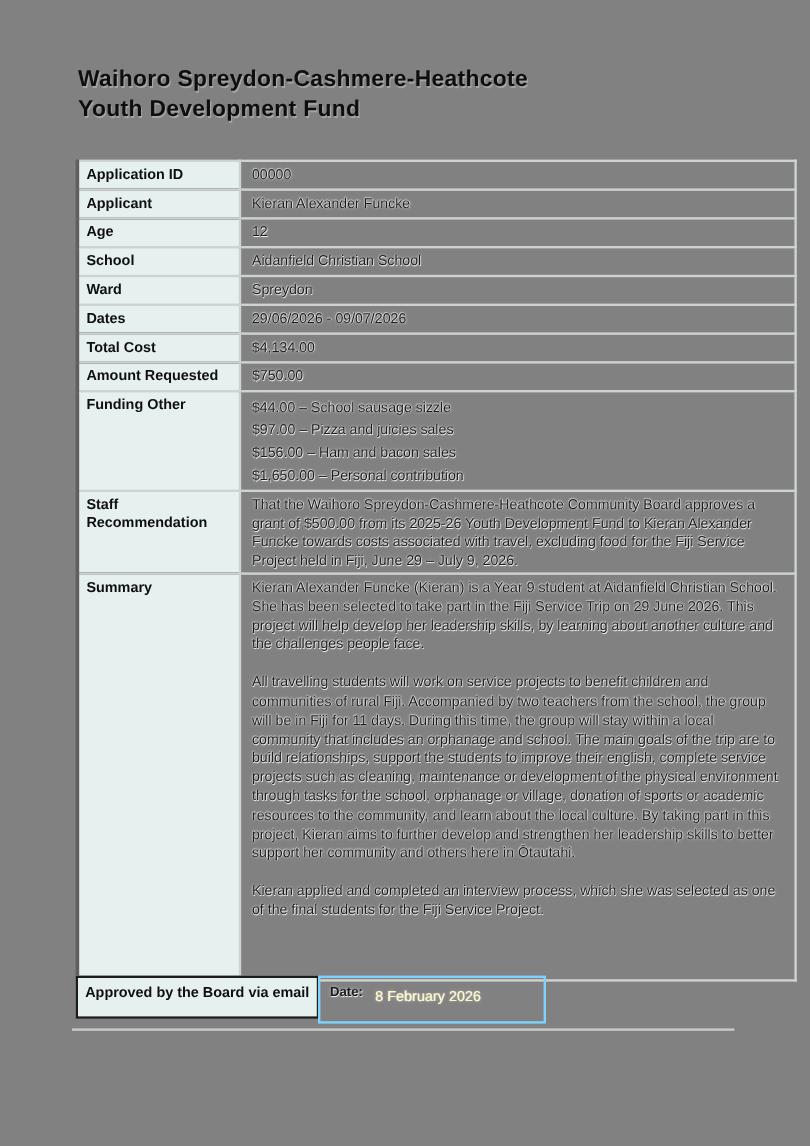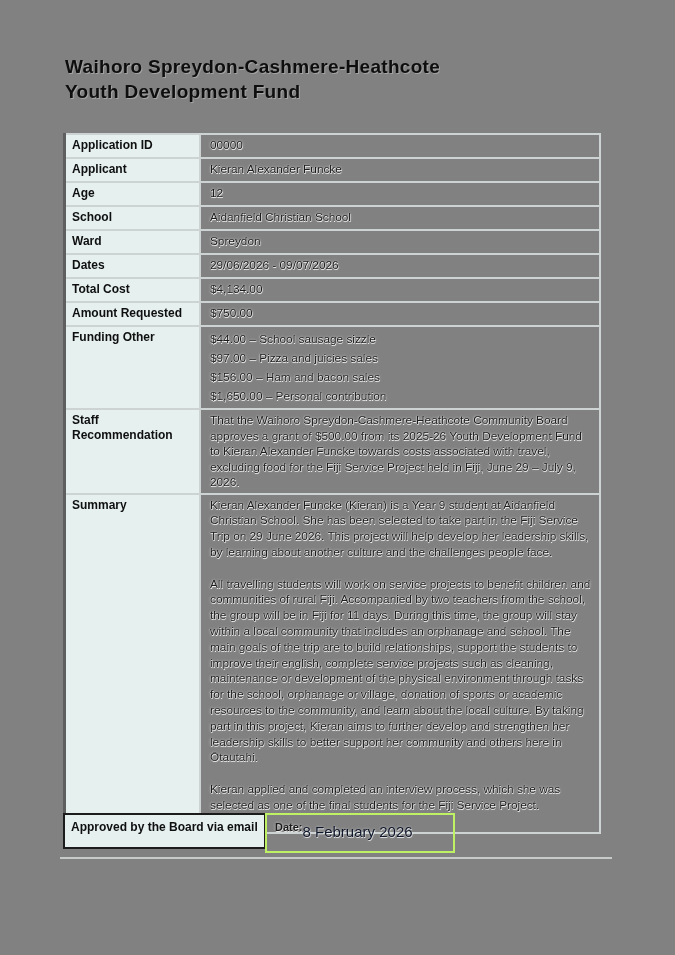--- a/index.html
+++ b/index.html
@@ -11,21 +11,21 @@
     overflow:hidden;
   }
   .page-title{
     position:absolute;left:65px;top:54px;
     font-size:19px;font-weight:bold;color:#0e0e0e;
     line-height:25px;letter-spacing:0.3px;
     text-shadow:1px 1px 0 rgba(255,255,255,0.28);
   }
   table.grant-table{
     position:absolute;left:63px;top:133px;
-    width:538px;
+    width:601px;
     border-collapse:collapse;
     table-layout:fixed;
   }
   table.grant-table td{
     border:2px solid #ccd3d2;
     vertical-align:top;
     overflow:hidden;
   }
   table.grant-table td:first-child{
     border-left:3px solid #5f5f5f;
@@ -61,35 +61,35 @@
   .approval-left{
     width:203px;height:36px;
     background:#e5f0ef;
     border:2px solid #1c1c1c;
     box-sizing:border-box;
     font-size:12px;font-weight:bold;color:#0f0f0f;
     padding:5px 4px 0 6px;
   }
   .approval-right{
     width:190px;height:40px;
-    border:2px solid #bef264;
+    border:2px solid #7dd3fc;
     border-left-width:2px;
     box-sizing:border-box;
     margin-left:-1px;
     display:flex;align-items:flex-start;
     padding:4px 2px 0 8px;
   }
   .date-label{
     font-size:11px;font-weight:bold;color:#1b1b1b;
     padding-top:2px;
     text-shadow:0.5px 0.5px 0 rgba(255,255,255,0.8),0 0 3px rgba(255,255,255,0.6);
   }
   .date-value{
-    font-size:15px;color:#0f172a;
-    margin-left:0;padding-top:4px;
+    font-size:12px;color:#fef9c3;
+    margin-left:10px;padding-top:4px;
     text-shadow:0.5px 0.5px 0 rgba(255,255,255,0.7),0 0 3px rgba(255,255,255,0.5);
   }
   .footer-line{
     position:absolute;left:60px;top:857px;
     width:552px;height:2px;
     background:rgba(222,228,227,0.75);
   }
 </style>
 </head>
 <body>

